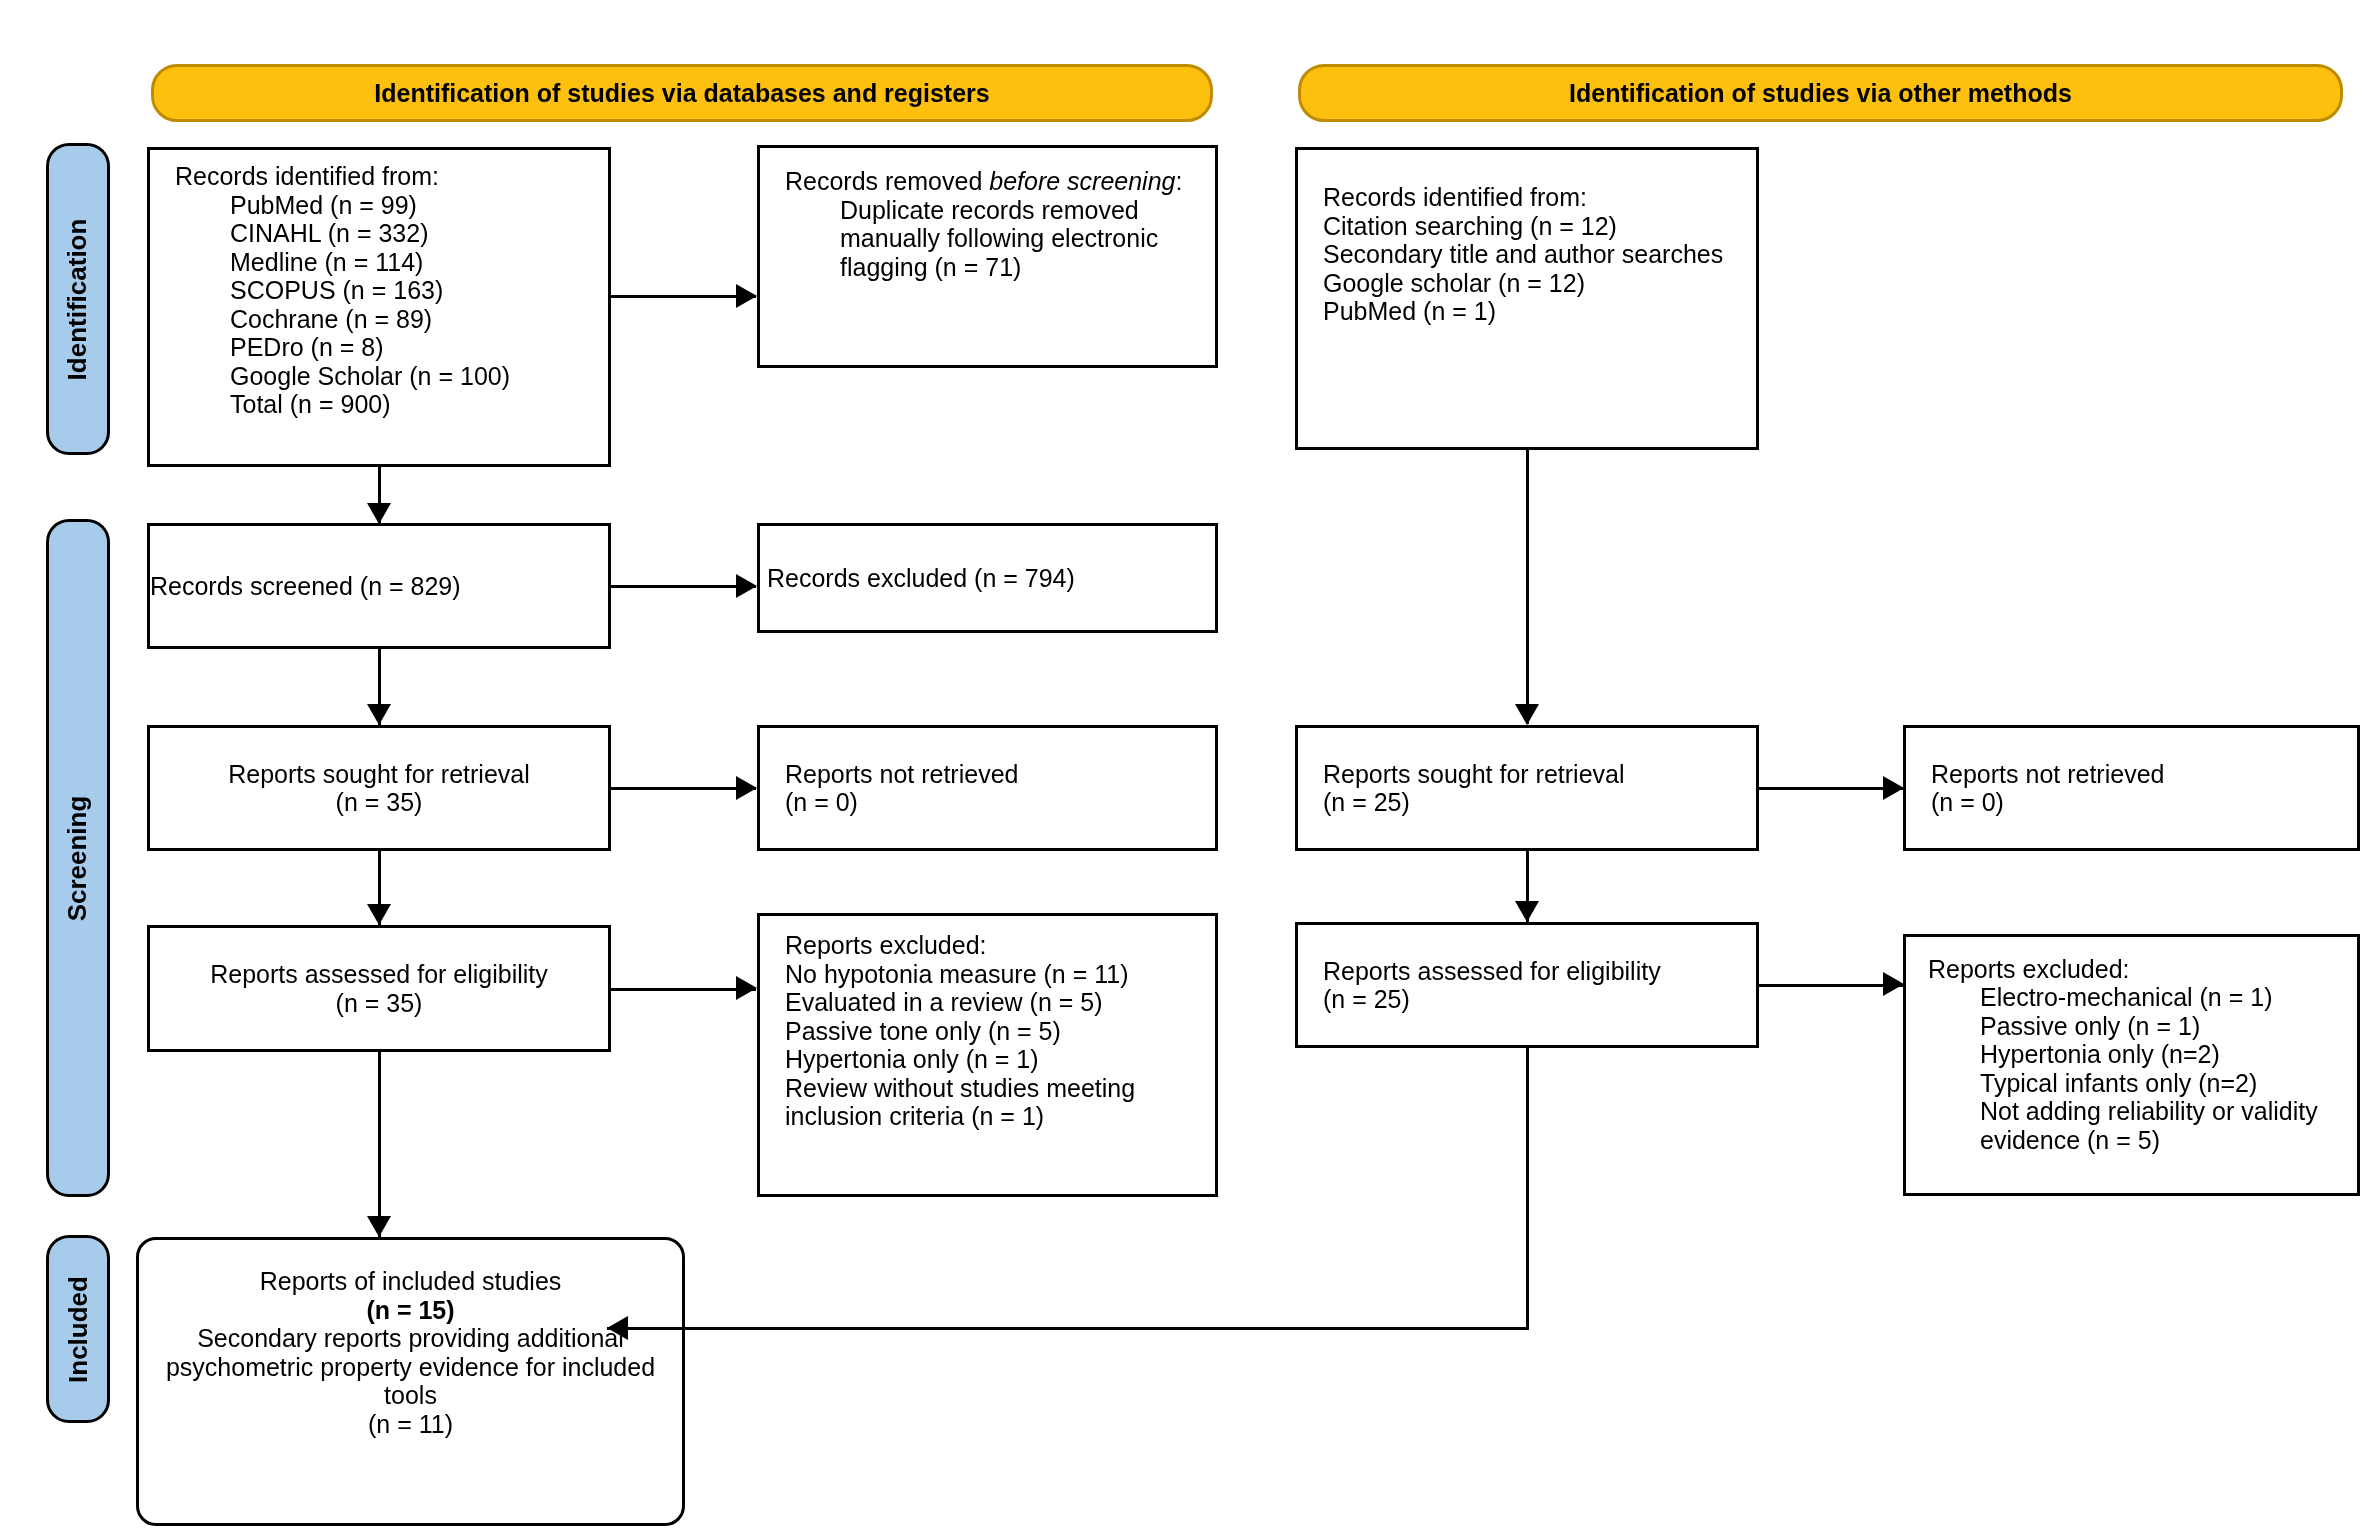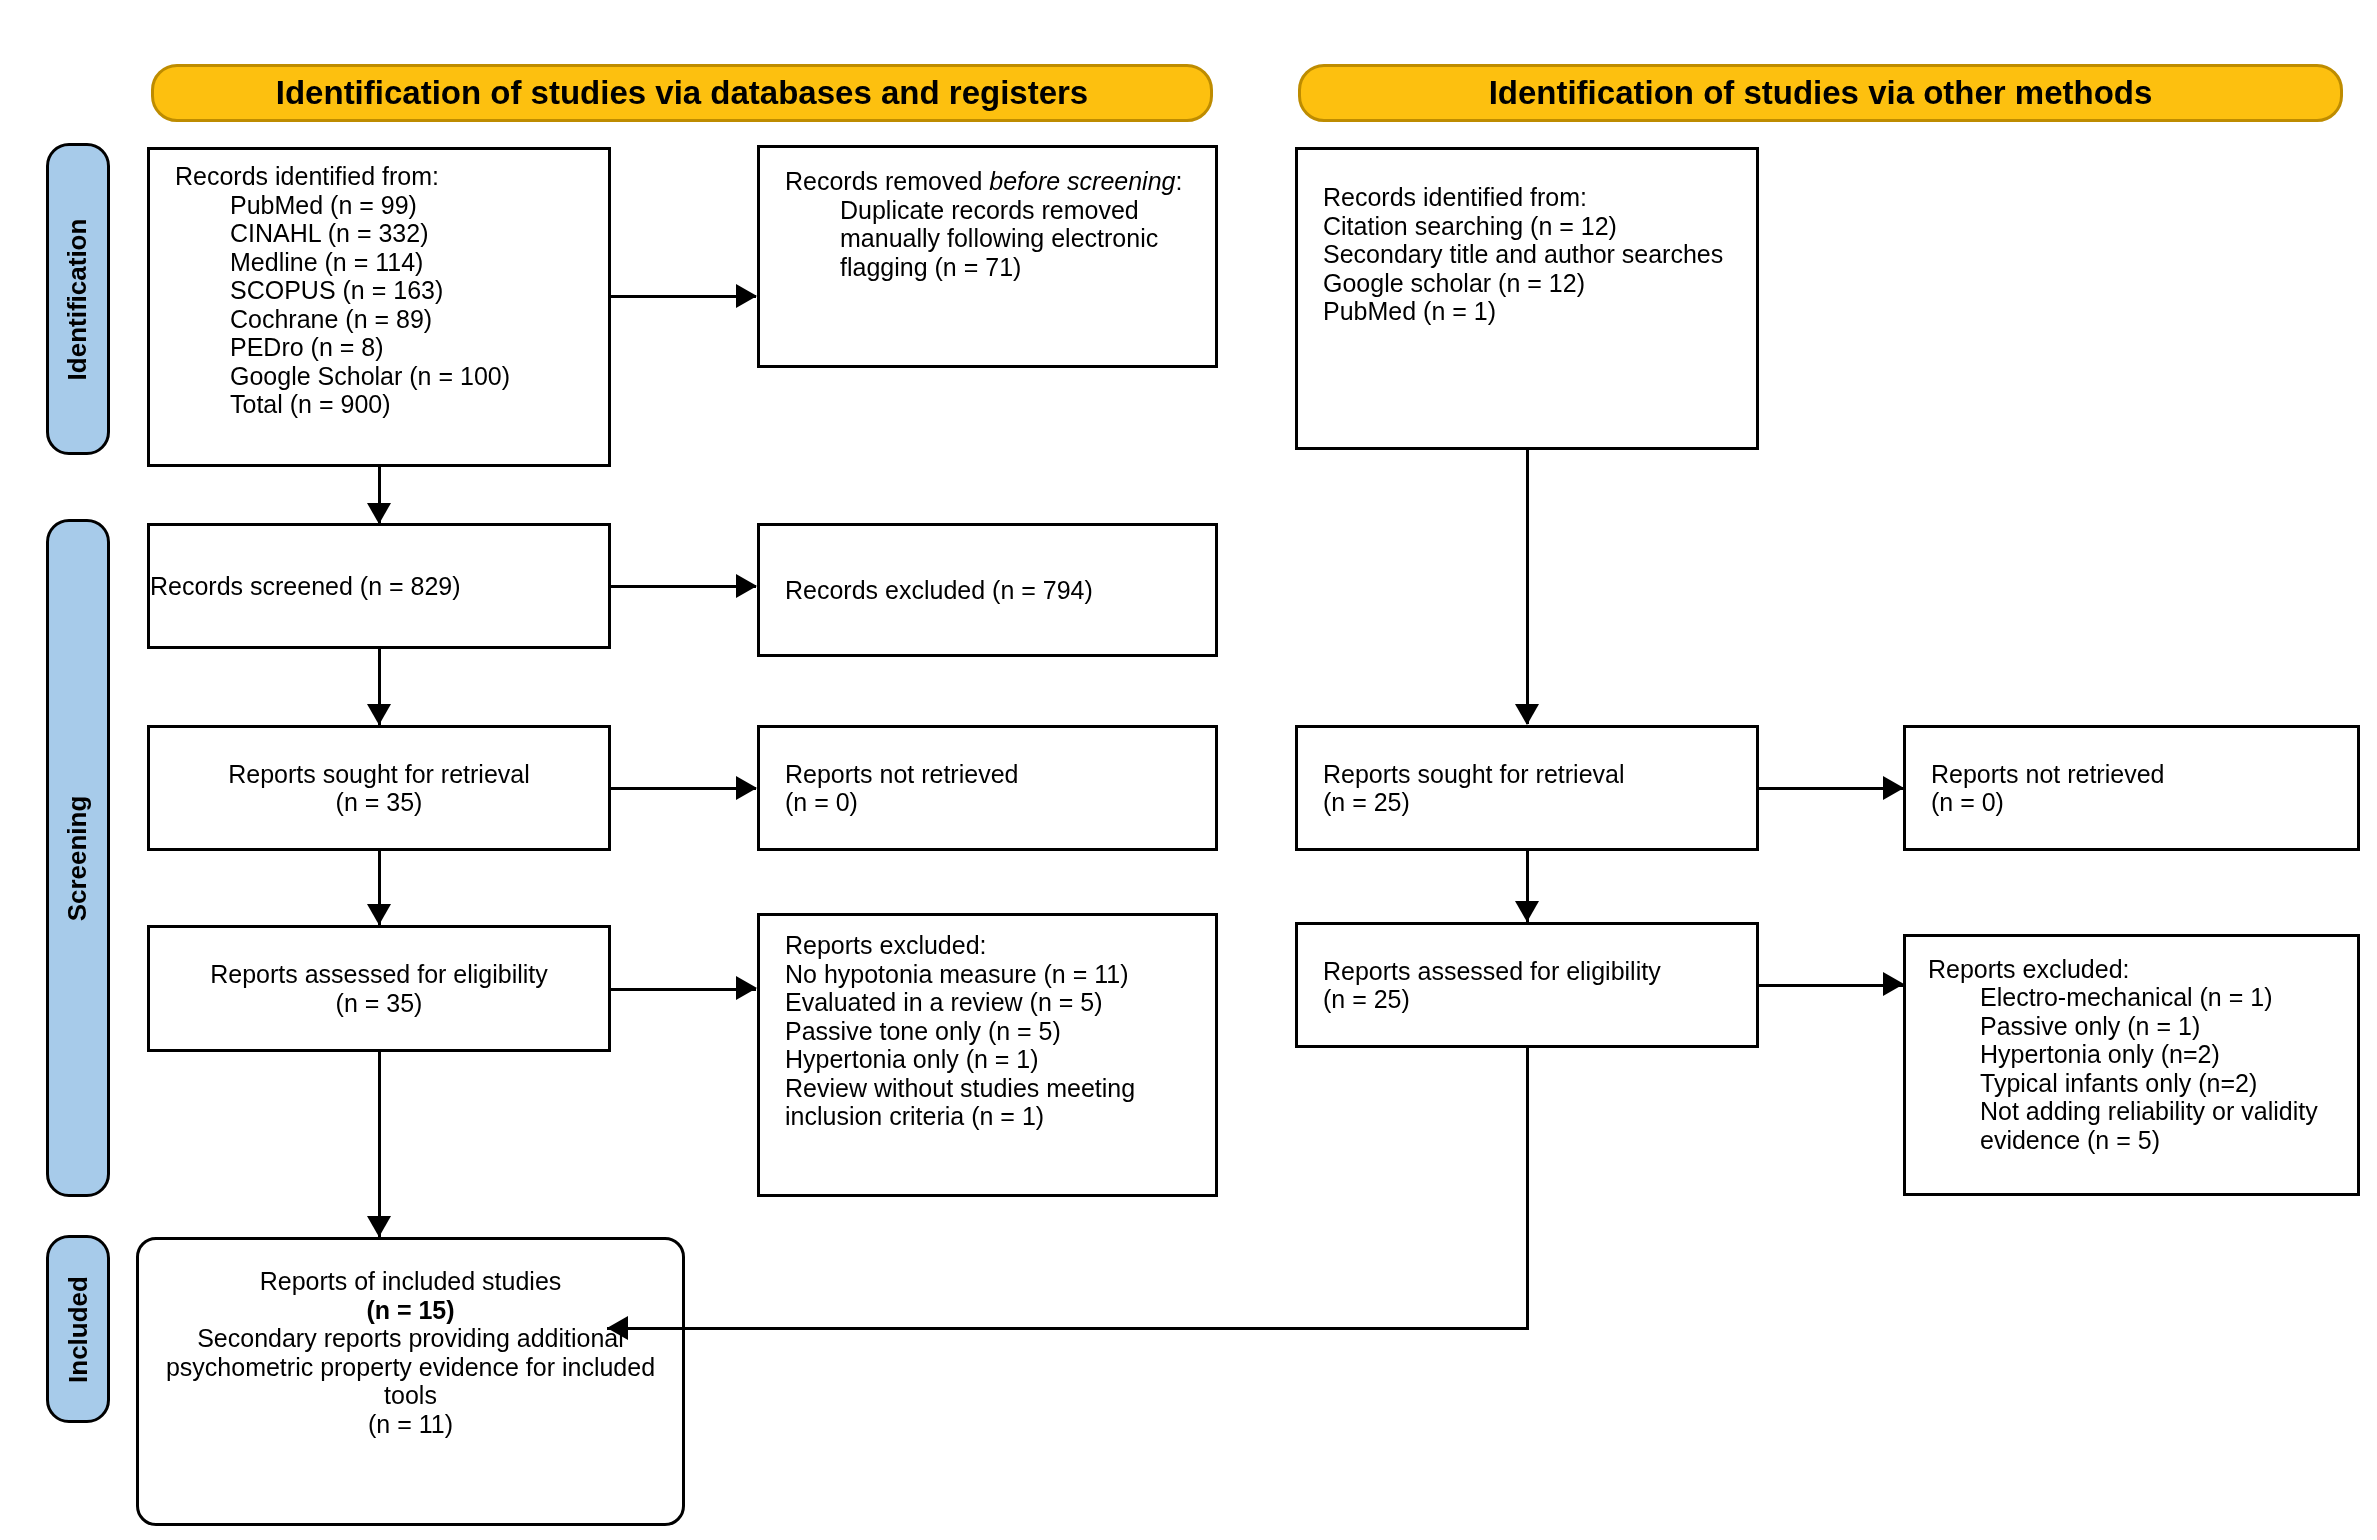--- a/index.html
+++ b/index.html
@@ -8,21 +8,21 @@
     font-family:"Liberation Sans","DejaVu Sans",sans-serif;color:#000;
     overflow:hidden;
   }
   .title{
     position:absolute;left:6.6px;top:4.4px;font-size:26px;font-weight:bold;
     letter-spacing:0;white-space:nowrap;
   }
   .banner{
     position:absolute;height:58px;background:#FDC00F;border:3.3px solid #BE8C00;
     border-radius:26px;display:flex;align-items:center;justify-content:center;
-    font-size:33px;font-weight:bold;box-sizing:border-box;
+    font-size:25px;font-weight:bold;box-sizing:border-box;
   }
   .stage{
     position:absolute;left:46px;width:64px;background:#A7CBEA;border:3.8px solid #000;
     border-radius:23px;display:flex;align-items:center;justify-content:center;
     box-sizing:border-box;
   }
   .stage span{
     transform:rotate(-90deg);white-space:nowrap;font-size:26px;font-weight:bold;
   }
   .box{
@@ -87,21 +87,21 @@
     <div>Records identified from:</div>
     <div>Citation searching (n = 12)</div>
     <div>Secondary title and author searches</div>
     <div>Google scholar (n = 12)</div>
     <div>PubMed (n = 1)</div>
   </div>
 
   <div class="box vcenter" style="left:147px;top:523px;width:464px;height:126px;">
     <div>Records screened (n = 829)</div>
   </div>
-  <div class="box vcenter" style="left:757px;top:523px;width:461px;height:134px;padding-left:25px;">
+  <div class="box vcenter" style="left:757px;top:523px;width:461px;height:110px;padding-left:7px;">
     <div>Records excluded (n = 794)</div>
   </div>
 
   <div class="box vcenter tcenter" style="left:147px;top:725px;width:464px;height:126px;">
     <div>Reports sought for retrieval</div>
     <div>(n = 35)</div>
   </div>
   <div class="box vcenter" style="left:757px;top:725px;width:461px;height:126px;padding-left:25px;">
     <div>Reports not retrieved</div>
     <div>(n = 0)</div>

